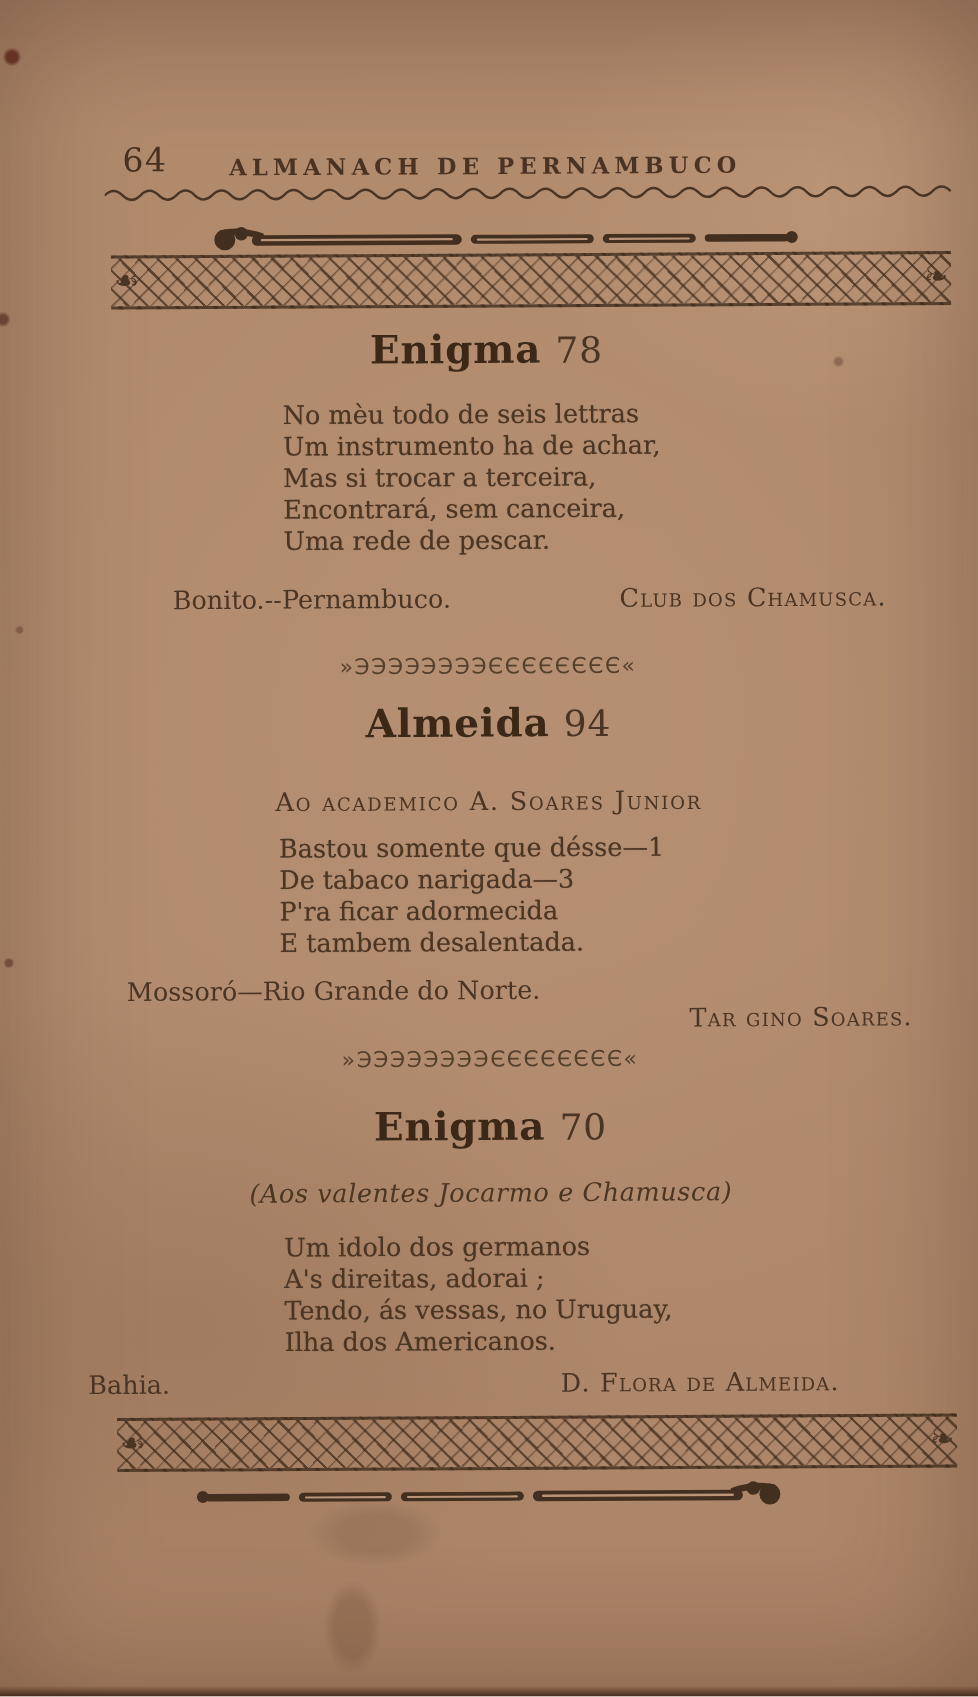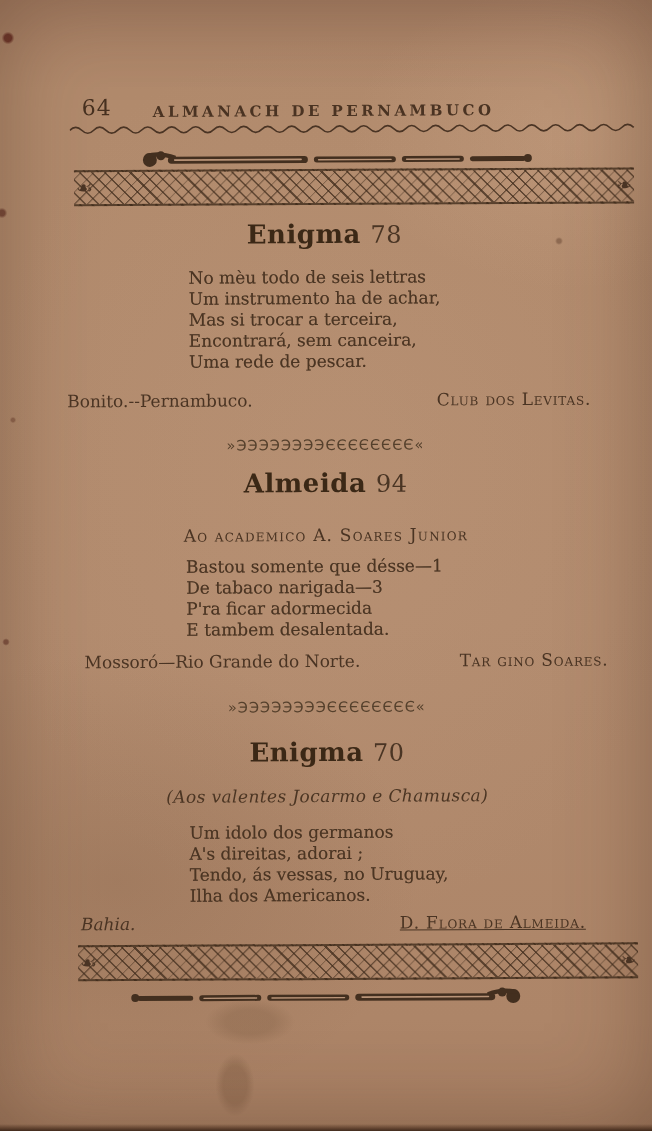--- a/index.html
+++ b/index.html
@@ -68,28 +68,28 @@
   .v78{left:190px;top:267px;}
   .v79{left:186px;top:556px;}
   .v80{left:188px;top:822px;}
 
   .dedic-caps{top:525px;font-variant:small-caps;font-size:17px;letter-spacing:1.2px;color:#4a3423;}
   .dedic-ital{top:786px;font-style:italic;font-size:17px;color:#4b3523;letter-spacing:.4px;}
 
   .sigrow{position:absolute;left:0;right:0;display:flex;font-size:17px;color:#4a3423;}
   .sigrow .author{font-variant:small-caps;letter-spacing:.8px;}
   .row78{top:390px;}
-  .row78 .place{margin-left:68px;text-align:right;}
+  .row78 .place{margin-left:116px;text-align:right;}
   .row78 .author{margin-left:auto;margin-right:60px;}
   .row79{top:651px;}
   .row79 .place{margin-left:84px;}
-  .row79 .author{margin-left:auto;margin-right:44px;}
+  .row79 .author{margin-left:auto;margin-right:44px;margin-top:19px;}
   .row80{top:913px;}
-  .row80 .place{margin-left:79px;font-style:italic;}
-  .row80 .author{margin-left:auto;margin-right:68px;text-decoration:underline;}
+  .row80 .place{margin-left:57px;}
+  .row80 .author{margin-left:auto;margin-right:94px;}
 
   .sep{font-size:14.5px;letter-spacing:1px;color:#55402c;font-family:"DejaVu Sans",sans-serif;}
   .sep1{top:437px;}
   .sep2{top:699px;}
 
   svg{display:block;}
 </style>
 </head>
 <body>
 
@@ -132,21 +132,21 @@
     </div>
     <div class="verse v78">
       <div>No mèu todo de seis lettras</div>
       <div>Um instrumento ha de achar,</div>
       <div>Mas si trocar a terceira,</div>
       <div>Encontrará, sem canceira,</div>
       <div>Uma rede de pescar.</div>
     </div>
     <div class="sigrow row78">
       <span class="place">Bonito.--Pernambuco.</span>
-      <span class="author">Club dos Levitas.</span>
+      <span class="author">Club dos Chamusca.</span>
     </div>
 
     <div class="abs center sep sep1">»ЭЭЭЭЭЭЭЭЄЄЄЄЄЄЄЄ«</div>
 
     <div class="abs center heading h79">
       <span>Almeida</span>
       <span class="num">94</span>
     </div>
     <div class="abs center dedic-caps">Ao academico A. Soares Junior</div>
     <div class="verse v79">

